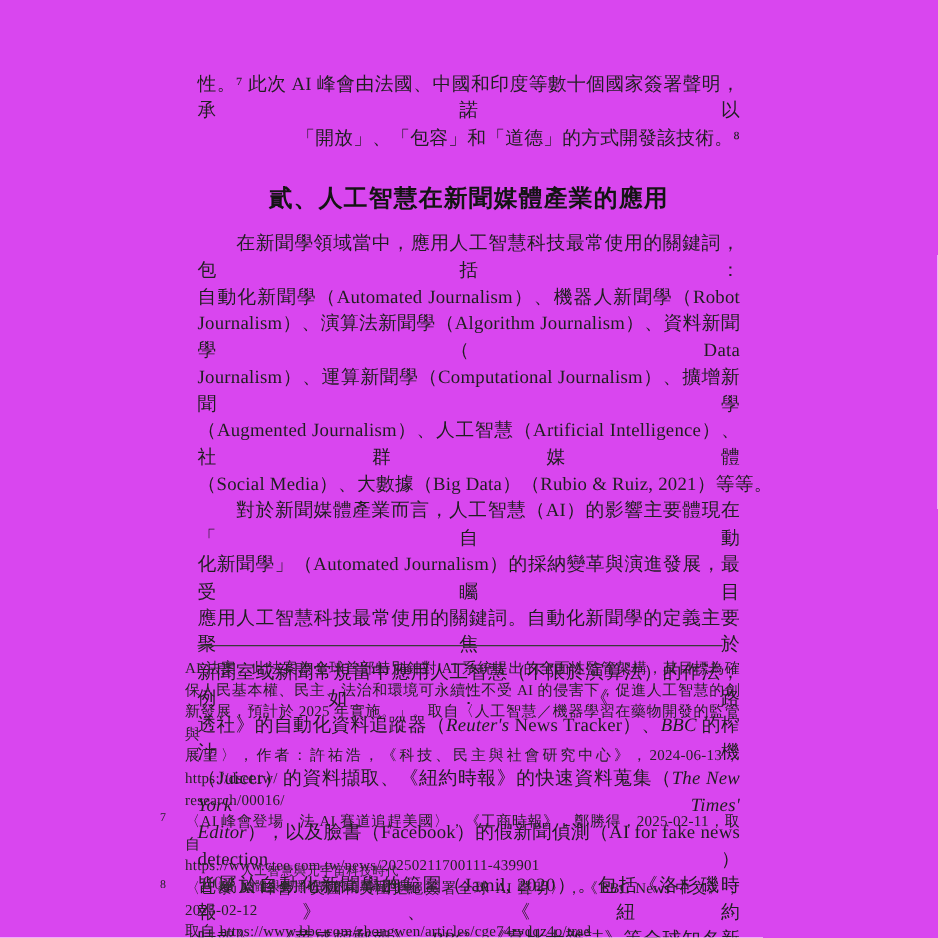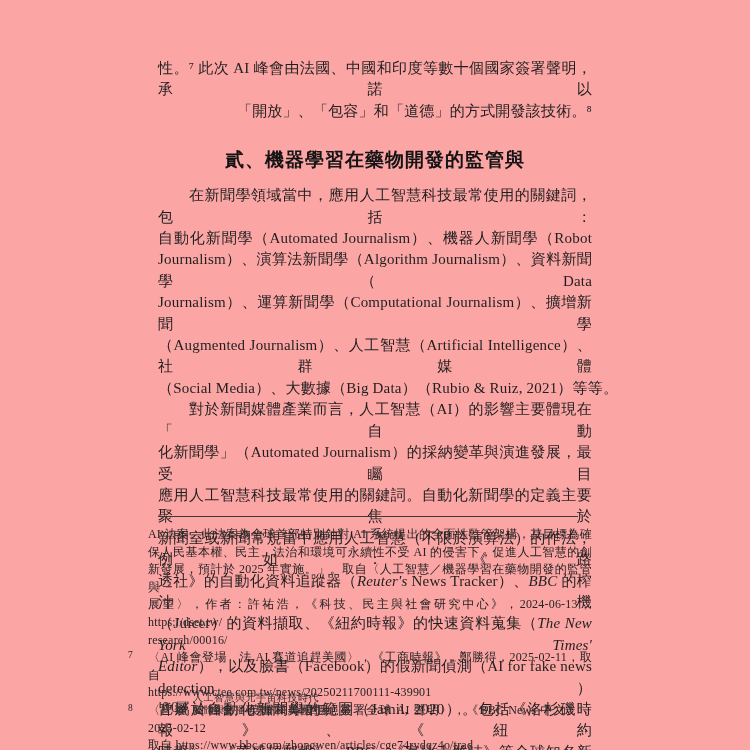--- a/index.html
+++ b/index.html
@@ -1,20 +1,20 @@
 <!DOCTYPE html>
 <html lang="zh-Hant"><head>
 <meta charset="utf-8">
 <style>
   html, body { margin: 0; padding: 0; background: #ffffff; }
   .page {
     position: relative;
     width: 750px;
     height: 750px;
-    background: #fca5a5;
+    background: #d946ef;
     font-family: "Liberation Serif", "DejaVu Serif", serif;
     color: #1f1f1f;
     overflow: hidden;
   }
   
   .content {
     position: absolute;
     left: 158px;
     top: 58px;
     width: 434px;
@@ -98,21 +98,21 @@
 
 <div class="page">
 
   <div class="content">
 
     <div class="para">
       <div class="bline jline">性。⁷ 此次 AI 峰會由法國、中國和印度等數十個國家簽署聲明，承諾以</div>
       <div class="bline">「開放」、「包容」和「道德」的方式開發該技術。⁸</div>
     </div>
 
-    <h2 class="heading">貳、機器學習在藥物開發的監管與</h2>
+    <h2 class="heading">貳、人工智慧在新聞媒體產業的應用</h2>
 
     <div class="para">
       <div class="bline jline indent">在新聞學領域當中，應用人工智慧科技最常使用的關鍵詞，包括：</div>
       <div class="bline jline">自動化新聞學（Automated Journalism）、機器人新聞學（Robot</div>
       <div class="bline jline">Journalism）、演算法新聞學（Algorithm Journalism）、資料新聞學（Data</div>
       <div class="bline jline">Journalism）、運算新聞學（Computational Journalism）、擴增新聞學</div>
       <div class="bline jline">（Augmented Journalism）、人工智慧（Artificial Intelligence）、社群媒體</div>
       <div class="bline">（Social Media）、大數據（Big Data）（Rubio &amp; Ruiz, 2021）等等。</div>
     </div>
 

